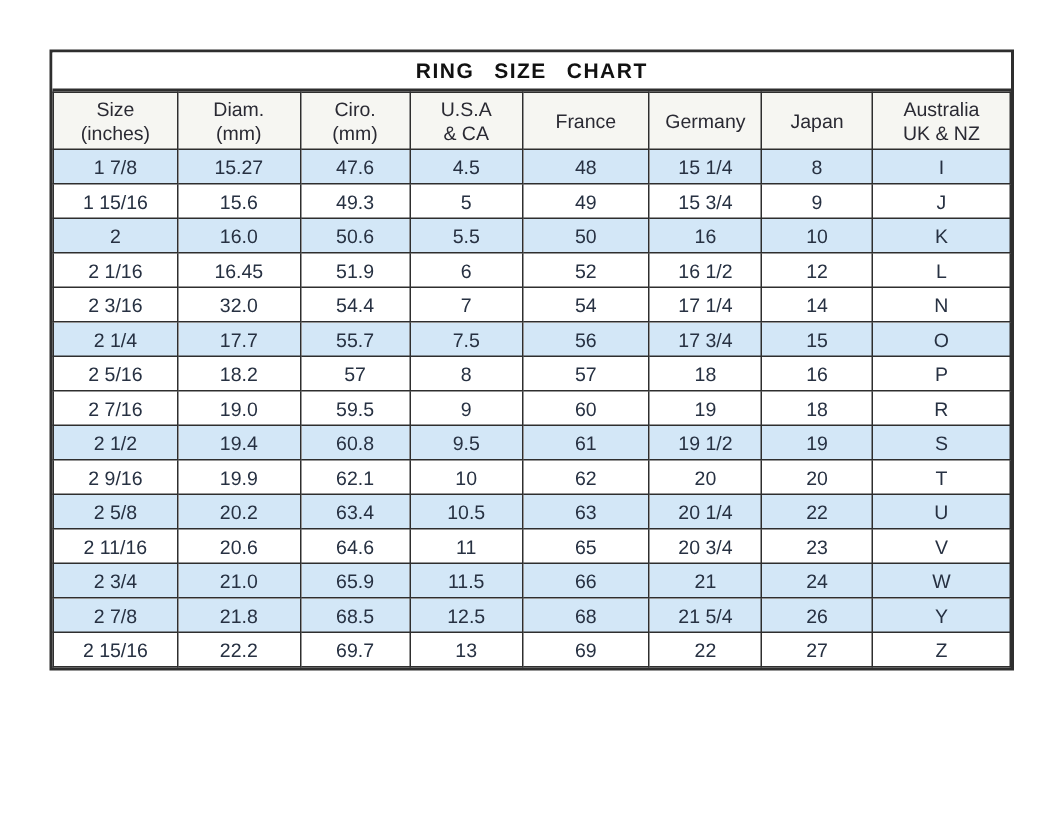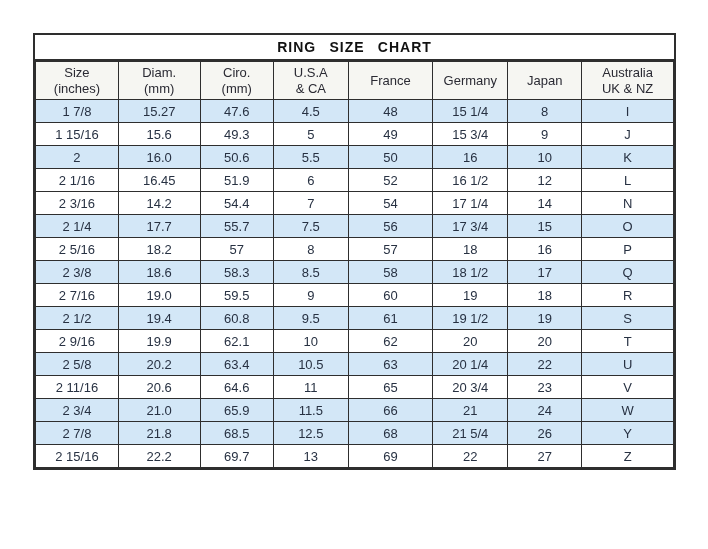--- a/index.html
+++ b/index.html
@@ -157,21 +157,21 @@
             <td class="col-1">16.45</td>
             <td class="col-2">51.9</td>
             <td class="col-3">6</td>
             <td class="col-4">52</td>
             <td class="col-5">16 1/2</td>
             <td class="col-6">12</td>
             <td class="col-7">L</td>
           </tr>
           <tr>
             <td class="col-0">2 3/16</td>
-            <td class="col-1">14.2</td>
+            <td class="col-1">32.0</td>
             <td class="col-2">54.4</td>
             <td class="col-3">7</td>
             <td class="col-4">54</td>
             <td class="col-5">17 1/4</td>
             <td class="col-6">14</td>
             <td class="col-7">N</td>
           </tr>
           <tr class="stripe">
             <td class="col-0">2 1/4</td>
             <td class="col-1">17.7</td>
@@ -185,30 +185,20 @@
           <tr>
             <td class="col-0">2 5/16</td>
             <td class="col-1">18.2</td>
             <td class="col-2">57</td>
             <td class="col-3">8</td>
             <td class="col-4">57</td>
             <td class="col-5">18</td>
             <td class="col-6">16</td>
             <td class="col-7">P</td>
           </tr>
-          <tr class="stripe">
-            <td class="col-0">2 3/8</td>
-            <td class="col-1">18.6</td>
-            <td class="col-2">58.3</td>
-            <td class="col-3">8.5</td>
-            <td class="col-4">58</td>
-            <td class="col-5">18 1/2</td>
-            <td class="col-6">17</td>
-            <td class="col-7">Q</td>
-          </tr>
           <tr>
             <td class="col-0">2 7/16</td>
             <td class="col-1">19.0</td>
             <td class="col-2">59.5</td>
             <td class="col-3">9</td>
             <td class="col-4">60</td>
             <td class="col-5">19</td>
             <td class="col-6">18</td>
             <td class="col-7">R</td>
           </tr>

